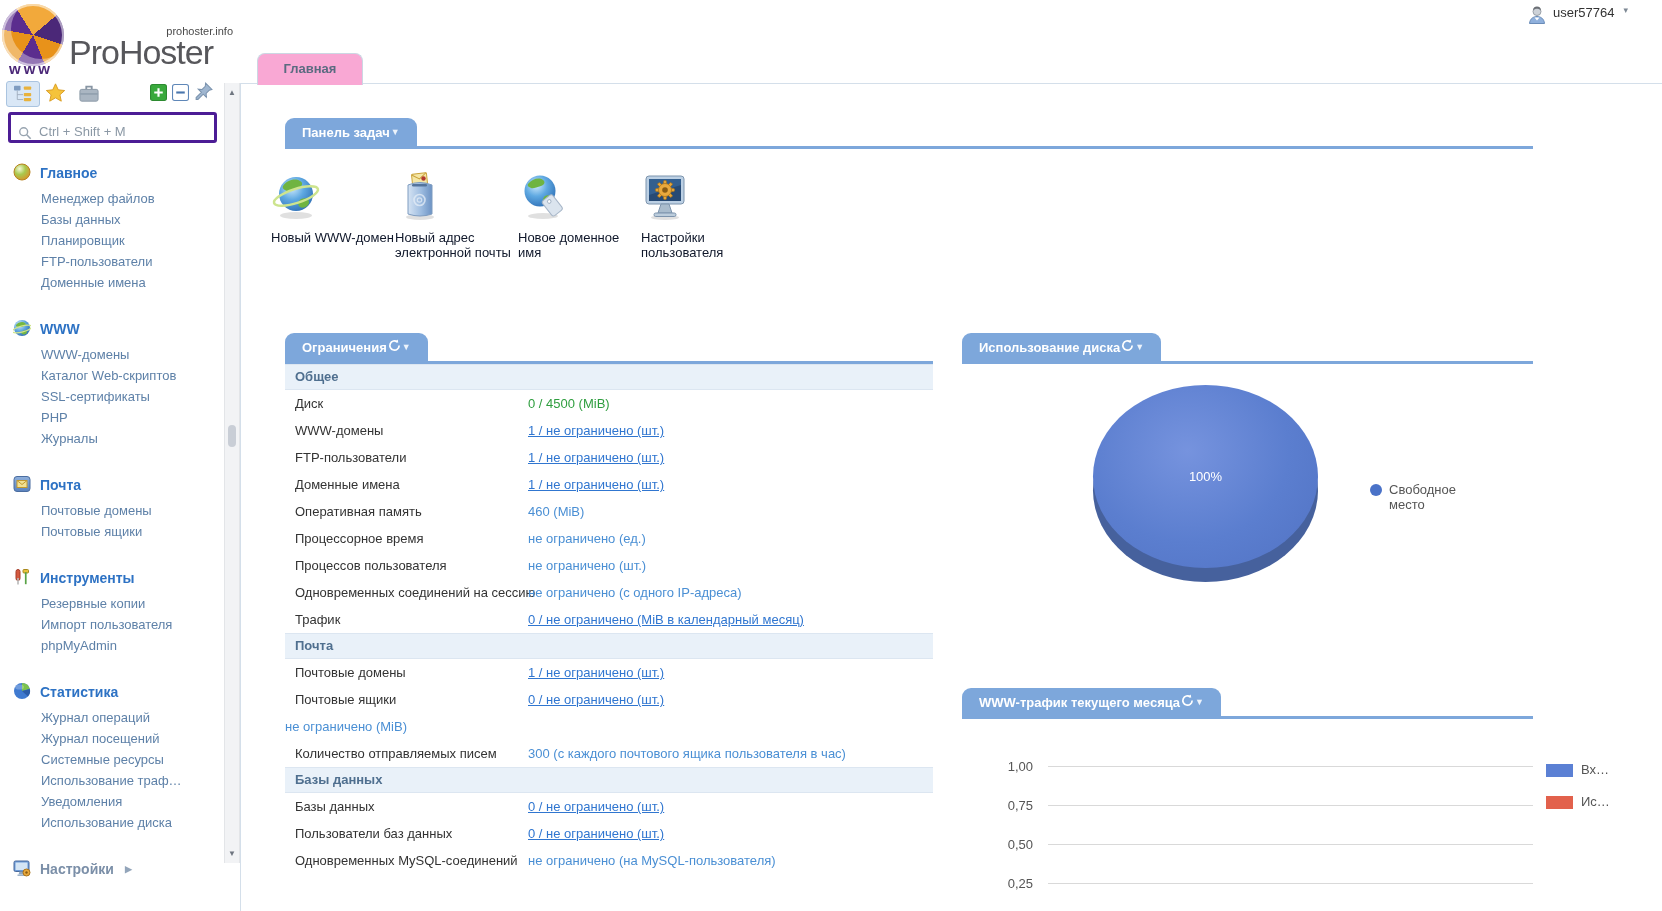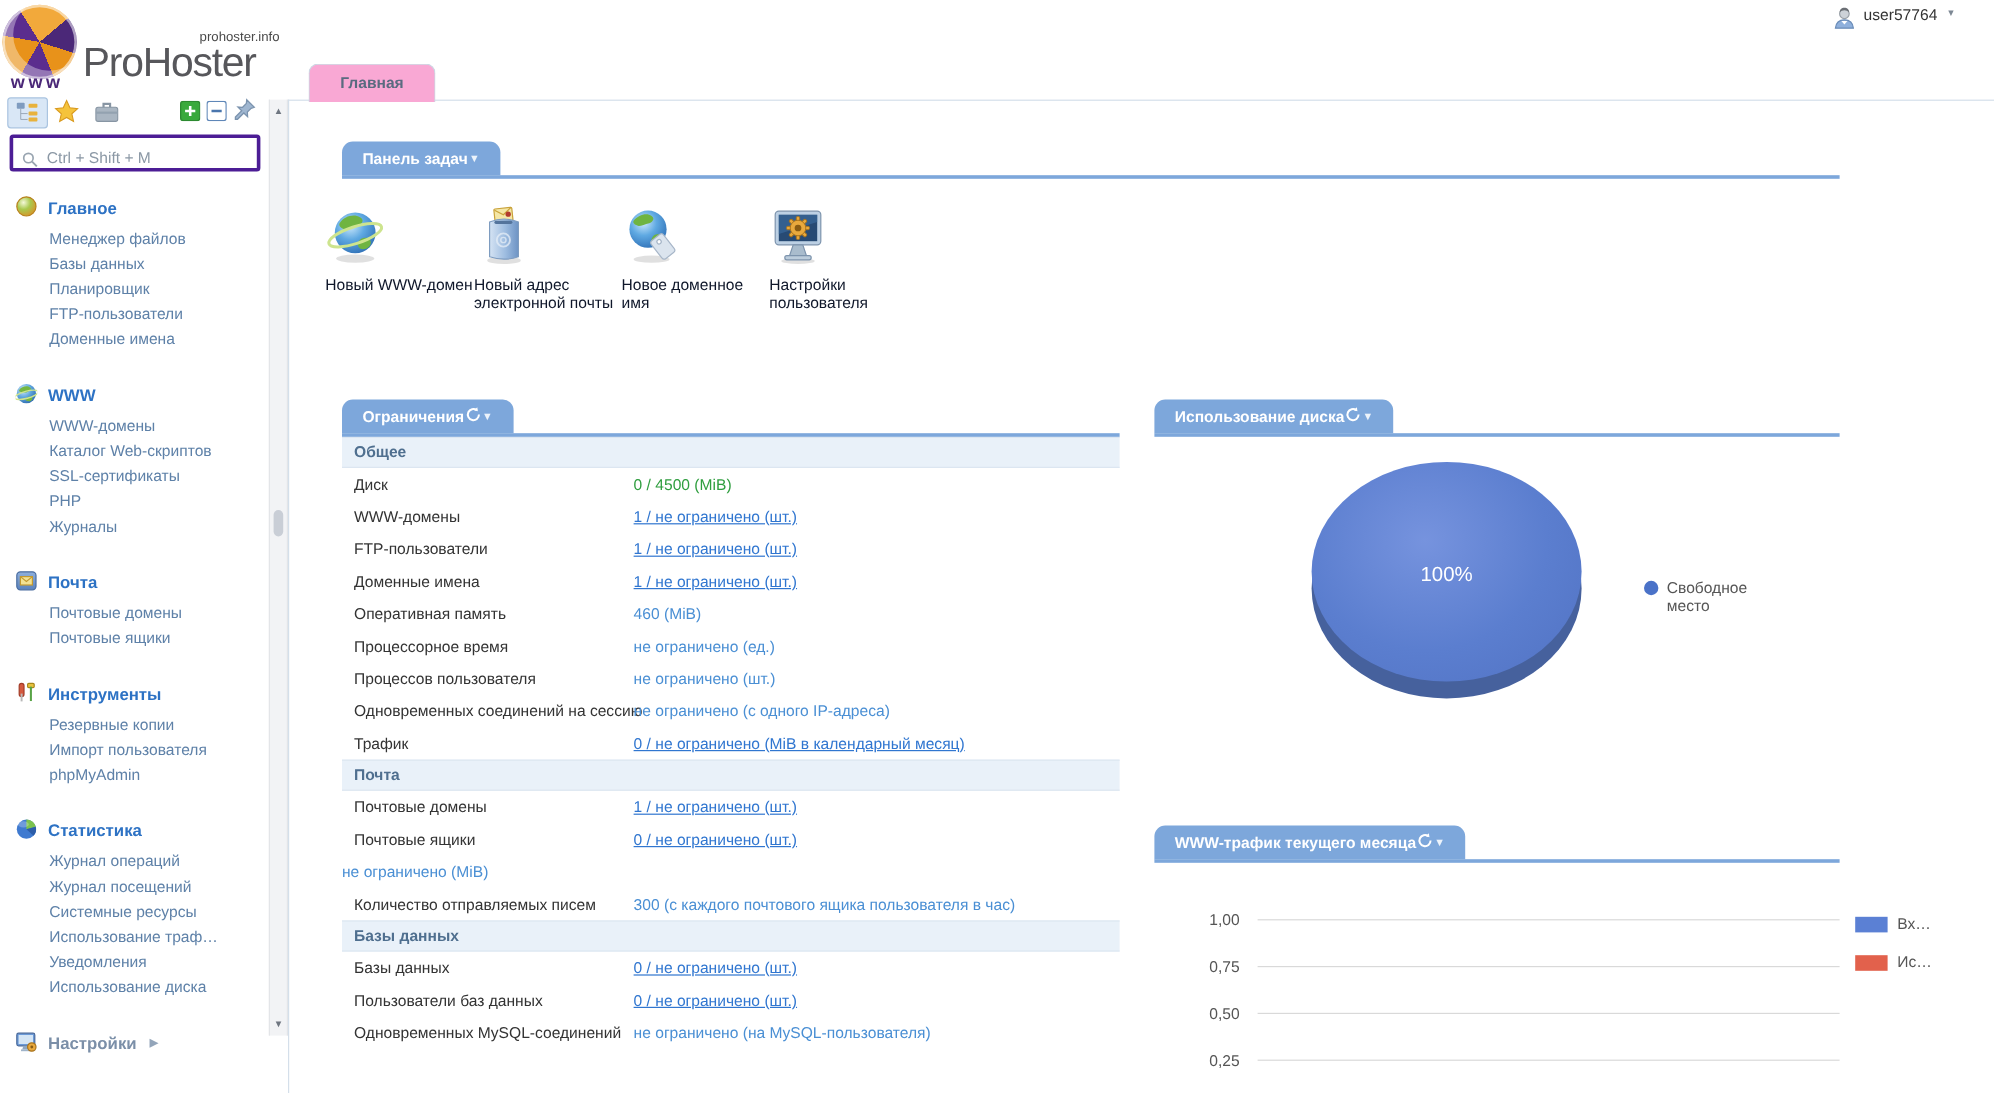--- a/index.html
+++ b/index.html
@@ -65,21 +65,21 @@
   .lrow .lab{width:243px;padding-left:10px;box-sizing:border-box;white-space:nowrap;flex:none}
   .lrow .val{white-space:nowrap}
   .v-green{color:#2f9e3f}
   .v-link{color:#3076d0;text-decoration:underline}
   .v-plain{color:#4a8fd4}
 
   
   .pie-rim{left:1093px;top:399px;width:225px;height:183px;border-radius:50%;background:#46619d}
   .pie-top{left:1093px;top:385px;width:225px;height:183px;border-radius:50%;
     background:radial-gradient(ellipse at 42% 36%,#7693de 0%,#5b7ecf 55%,#5172c3 100%)}
-  .pie-label{left:1093px;top:469px;width:225px;text-align:center;color:#fff;font-size:17px}
+  .pie-label{left:1093px;top:469px;width:225px;text-align:center;color:#fff;font-size:13px}
   .pie-leg-dot{left:1370px;top:484px;width:12px;height:12px;border-radius:50%;background:#4a72c8}
   .pie-leg-lbl{left:1389px;top:482px;color:#555}
 
   
   .gtick{position:absolute;left:975px;width:58px;text-align:right;color:#555}
   .gline{position:absolute;left:1048px;width:485px;height:1px;background:#d9d9d9}
   .leg-sq{position:absolute;width:27px;height:13px}
   .leg-lbl{position:absolute;left:1581px;color:#555}
 </style>
 </head>

